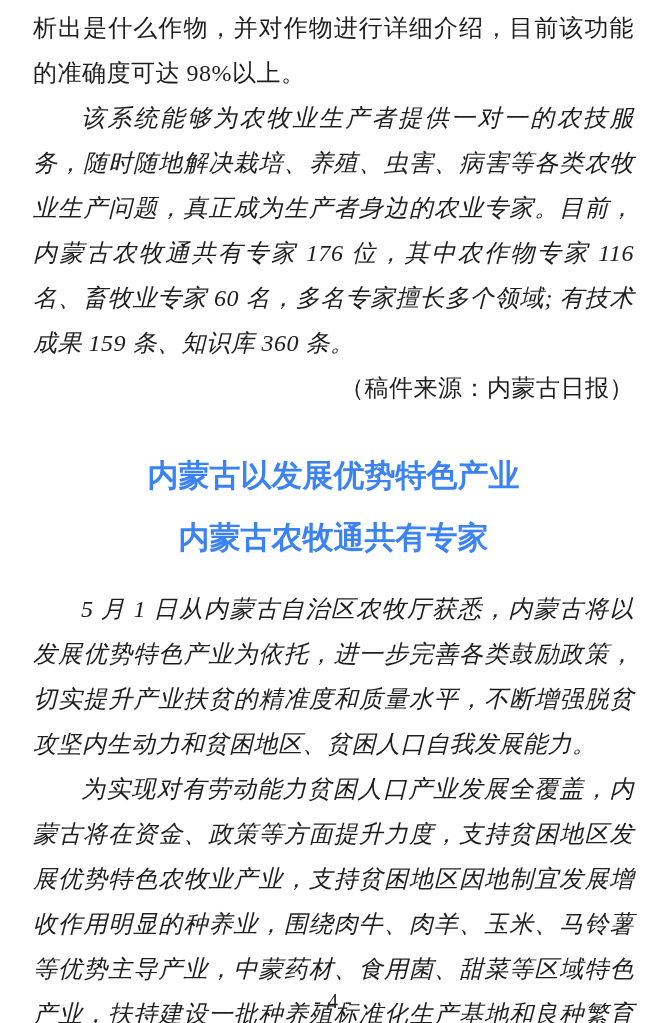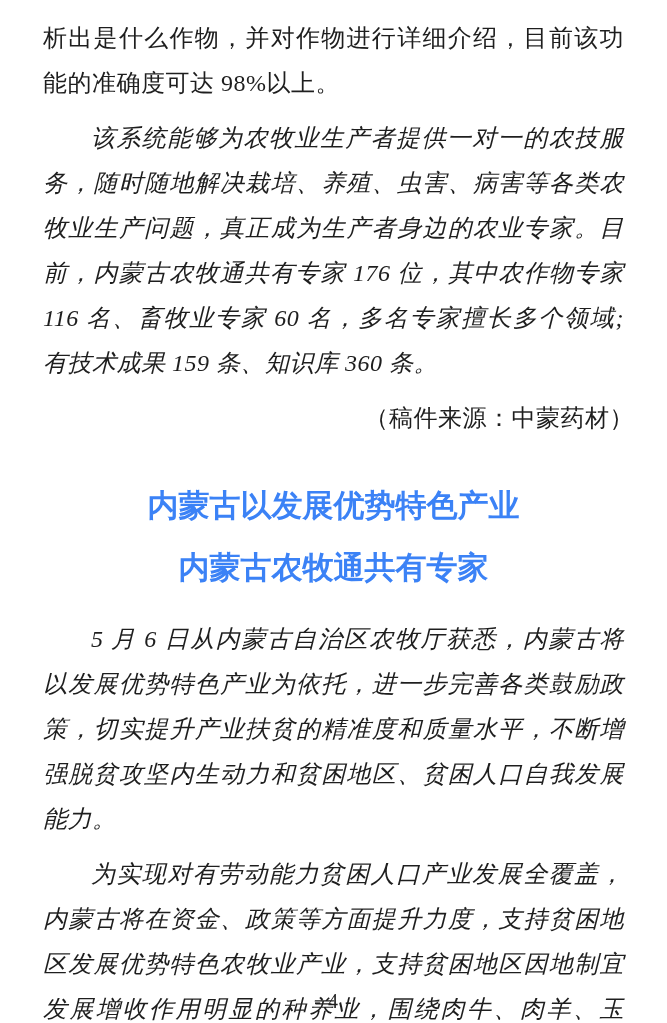--- a/index.html
+++ b/index.html
@@ -12,21 +12,21 @@
     width: 667px;
     height: 1023px;
     box-sizing: border-box;
     background: #ffffff;
     color: #1e1e1e;
     font-family: "Liberation Serif", "DejaVu Serif", serif;
     padding: 6px 33px 0 33px;
     overflow: hidden;
   }
   .body-par {
-    margin: 10px;
+    margin: 0;
     font-size: 24px;
     line-height: 45px;
     text-align: justify;
     text-justify: inter-ideograph;
     letter-spacing: 0.5px;
   }
   .indent {
     text-indent: 2em;
     font-style: italic;
   }
@@ -59,26 +59,26 @@
 </style>
 </head>
 <body>
 
 <div class="page">
 
   <p class="body-par">析出是什么作物，并对作物进行详细介绍，目前该功能的准确度可达 98%以上。</p>
 
   <p class="body-par indent">该系统能够为农牧业生产者提供一对一的农技服务，随时随地解决栽培、养殖、虫害、病害等各类农牧业生产问题，真正成为生产者身边的农业专家。目前，内蒙古农牧通共有专家 176 位，其中农作物专家 116 名、畜牧业专家 60 名，多名专家擅长多个领域; 有技术成果 159 条、知识库 360 条。</p>
 
-  <p class="source-line">（稿件来源：中蒙药材）</p>
+  <p class="source-line">（稿件来源：内蒙古日报）</p>
 
   <div class="article-title">
     <div>内蒙古以发展优势特色产业</div>
     <div>内蒙古农牧通共有专家</div>
   </div>
 
-  <p class="body-par indent">5 月 6 日从内蒙古自治区农牧厅获悉，内蒙古将以发展优势特色产业为依托，进一步完善各类鼓励政策，切实提升产业扶贫的精准度和质量水平，不断增强脱贫攻坚内生动力和贫困地区、贫困人口自我发展能力。</p>
+  <p class="body-par indent">5 月 1 日从内蒙古自治区农牧厅获悉，内蒙古将以发展优势特色产业为依托，进一步完善各类鼓励政策，切实提升产业扶贫的精准度和质量水平，不断增强脱贫攻坚内生动力和贫困地区、贫困人口自我发展能力。</p>
 
   <p class="body-par indent">为实现对有劳动能力贫困人口产业发展全覆盖，内蒙古将在资金、政策等方面提升力度，支持贫困地区发展优势特色农牧业产业，支持贫困地区因地制宜发展增收作用明显的种养业，围绕肉牛、肉羊、玉米、马铃薯等优势主导产业，中蒙药材、食用菌、甜菜等区域特色产业，扶持建设一批种养殖标准化生产基地和良种繁育基地。此外，通过建立产业</p>
 
   <div class="page-number">- 4 -</div>
 
 </div>
 
 </body></html>

